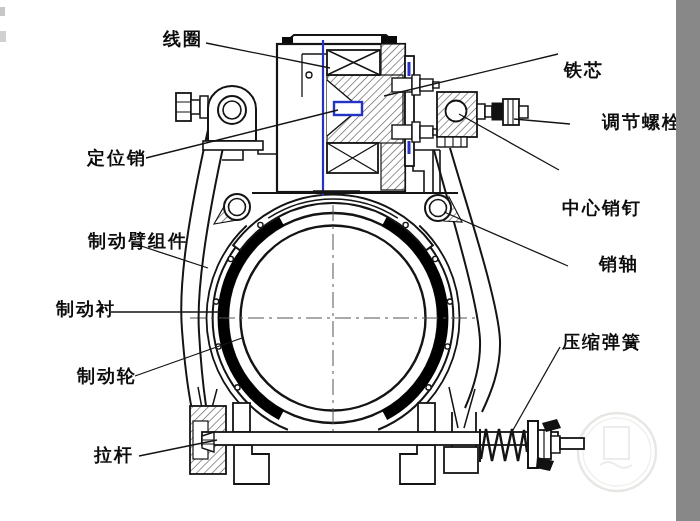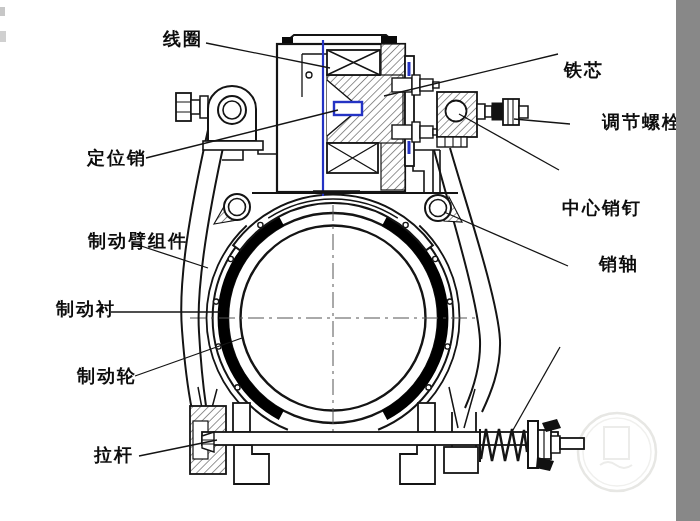--- a/index.html
+++ b/index.html
@@ -220,15 +220,16 @@
 
 <div class="lbl" style="left:163px;top:29px;">线圈</div>
 <div class="lbl" style="left:564px;top:60px;">铁芯</div>
 <div class="lbl" style="left:574px;top:112px;margin-left:28px;">调节螺栓</div>
 <div class="lbl" style="left:562px;top:162px;margin-top:36px;">中心销钉</div>
 <div class="lbl" style="left:87px;top:148px;">定位销</div>
 <div class="lbl" style="left:40px;top:231px;margin-left:48px;">制动臂组件</div>
 <div class="lbl" style="left:599px;top:254px;">销轴</div>
 <div class="lbl" style="left:56px;top:299px;">制动衬</div>
 <div class="lbl" style="left:77px;top:366px;">制动轮</div>
+<div class="lbl" style="left:562px;top:332px;">压缩弹簧</div>
 <div class="lbl" style="left:94px;top:446px;font-family:Liberation Mono, monospace;">拉杆</div>
 
 </div>
 
 </body></html>

